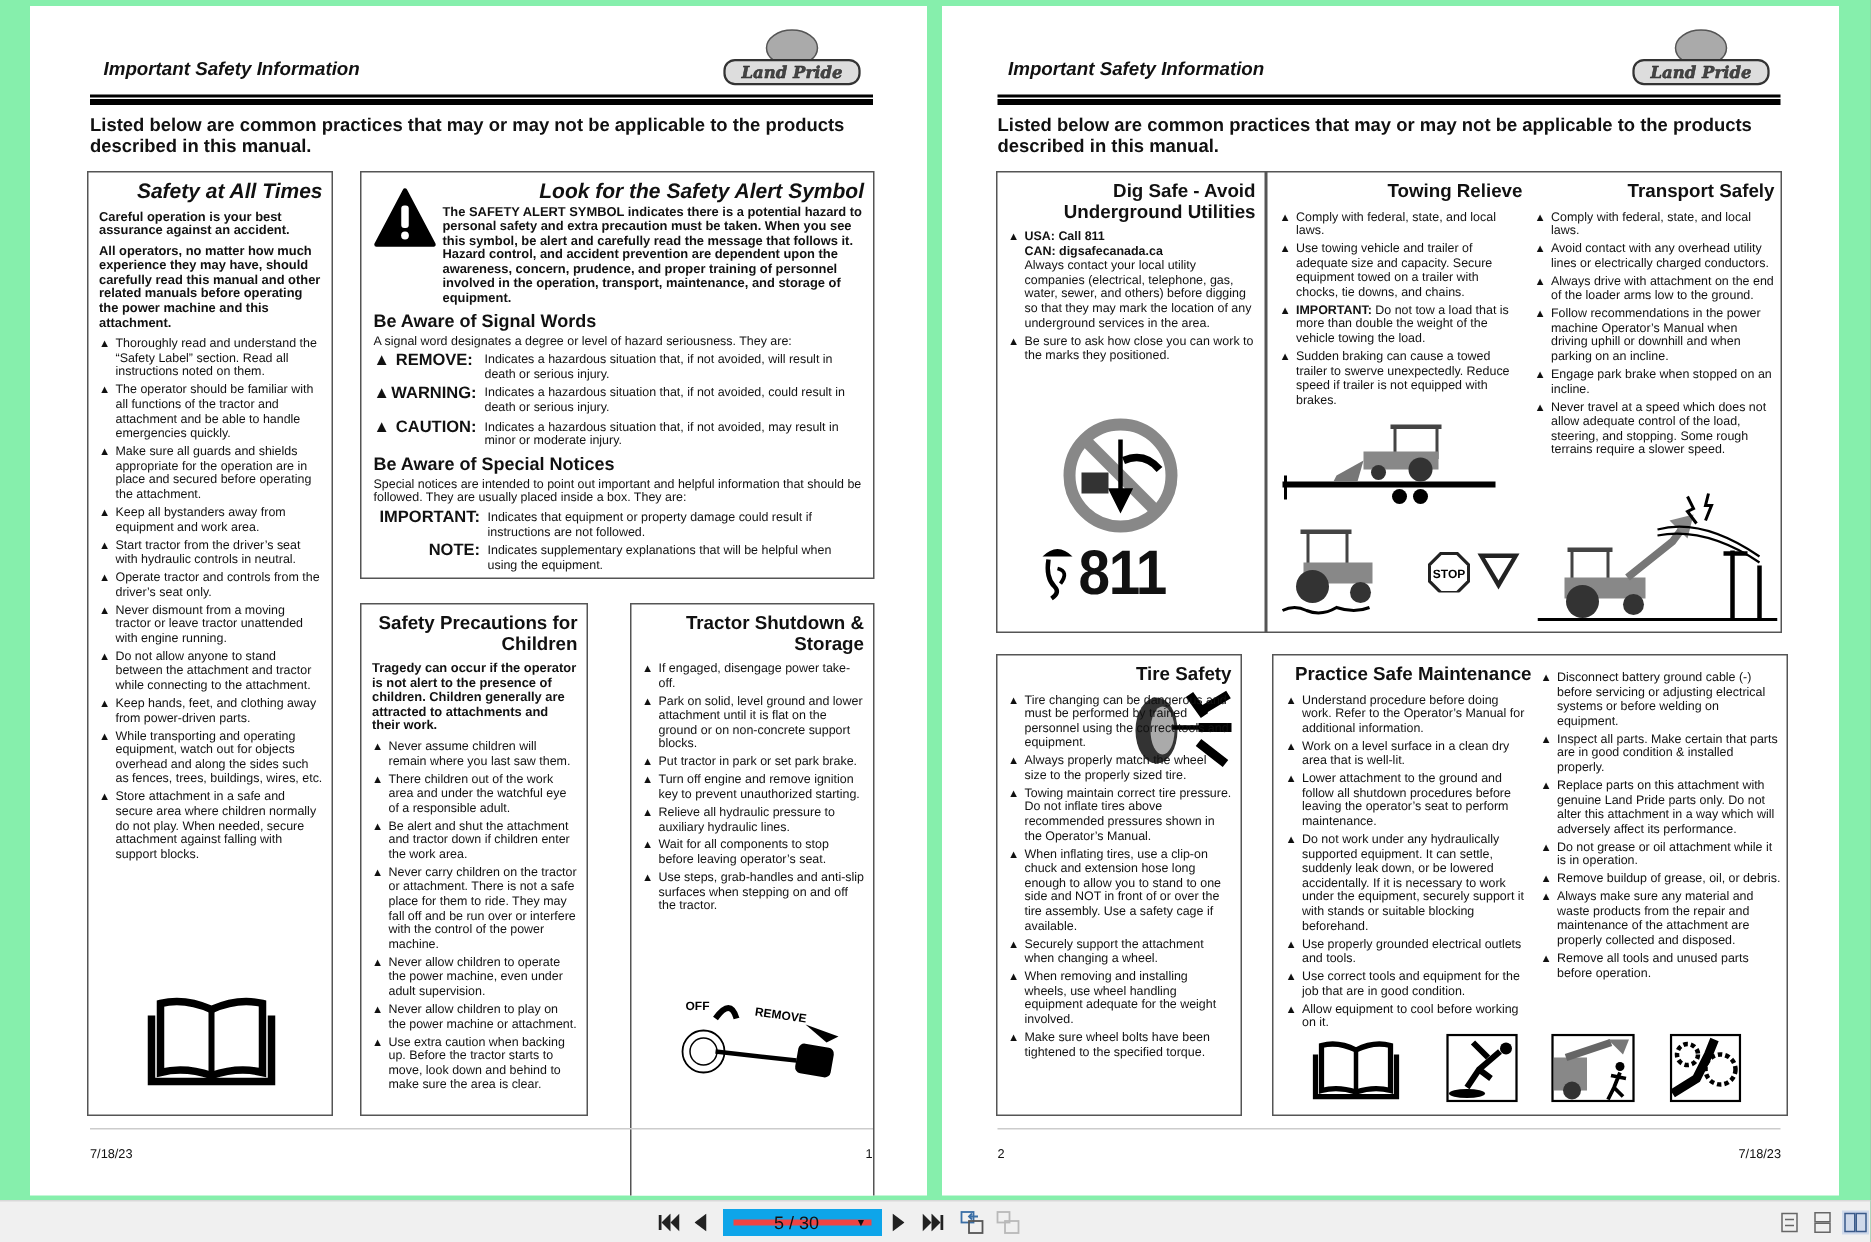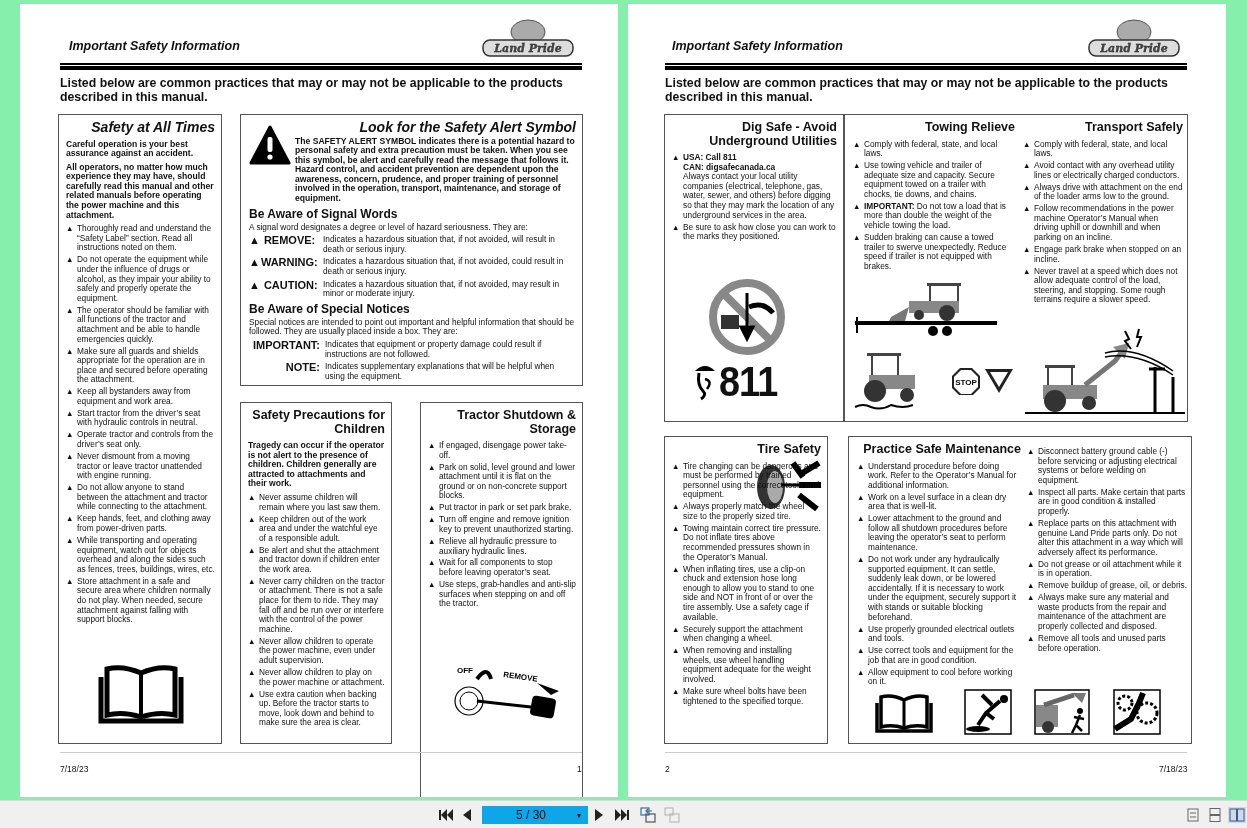--- a/index.html
+++ b/index.html
@@ -25,21 +25,21 @@
   .sig-row { display:flex; font-size:8.3px; line-height:9.6px; margin-bottom:3px; }
   .sig-word { width:74px; font-weight:bold; font-size:11px; line-height:11px; white-space:nowrap; display:flex; align-items:flex-start; }
   .sig-word.r { justify-content:flex-end; padding-right:5px; box-sizing:border-box; width:76px; }
   .sig-text { flex:1; }
   .subh { font-weight:bold; font-size:12px; margin:3px 0 2px 0; }
   .small { font-size:8.3px; line-height:9.6px; }
   .footer-rule { position:absolute; top:748px; height:1px; background:#ccc; }
   .foot { position:absolute; top:760px; font-size:8.5px; }
   .toolbar { position:absolute; left:0; top:800px; width:1247px; height:28px; background:#f0f0f0; border-top:1px solid #d8d8d8; }
   .tb-btn { position:absolute; top:6px; height:16px; display:flex; align-items:center; justify-content:center; font-size:13px; color:#222; cursor:pointer; }
-  .page-box { position:absolute; left:482px; top:5px; width:106px; height:18px; border:2px solid #0ea5e9; background:#0ea5e9; box-sizing:border-box; font-size:12px; display:flex; align-items:center; }
+  .page-box { position:absolute; left:482px; top:5px; width:106px; height:18px; border:7px solid #0ea5e9; background:#ef4444; box-sizing:border-box; font-size:12px; display:flex; align-items:center; }
   .page-box span.v { flex:1; text-align:center; padding-left:6px; }
   .page-box span.c { width:14px; font-size:7px; text-align:center; }
 </style>
 </head>
 <body>
 
 <div class="viewer">
 
   <div class="page left">
     <div class="pg-header">Important Safety Information</div>
@@ -51,21 +51,20 @@
     <div class="rule1" style="left:40px;width:522px"></div>
     <div class="rule2" style="left:40px;width:522px"></div>
     <div class="intro" style="left:40px;width:520px">Listed below are common practices that may or may not be applicable to the products described in this manual.</div>
 
     <div class="box" style="left:38px;top:110px;width:164px;height:630px">
       <h2 class="it">Safety at All Times</h2>
       <p class="lead">Careful operation is your best assurance against an accident.</p>
       <p class="lead">All operators, no matter how much experience they may have, should carefully read this manual and other related manuals before operating the power machine and this attachment.</p>
       <ul class="tri">
         <li>Thoroughly read and understand the “Safety Label” section. Read all instructions noted on them.</li>
-        <li>Do not operate the equipment while under the influence of drugs or alcohol, as they impair your ability to safely and properly operate the equipment.</li>
         <li>The operator should be familiar with all functions of the tractor and attachment and be able to handle emergencies quickly.</li>
         <li>Make sure all guards and shields appropriate for the operation are in place and secured before operating the attachment.</li>
         <li>Keep all bystanders away from equipment and work area.</li>
         <li>Start tractor from the driver’s seat with hydraulic controls in neutral.</li>
         <li>Operate tractor and controls from the driver’s seat only.</li>
         <li>Never dismount from a moving tractor or leave tractor unattended with engine running.</li>
         <li>Do not allow anyone to stand between the attachment and tractor while connecting to the attachment.</li>
         <li>Keep hands, feet, and clothing away from power-driven parts.</li>
         <li>While transporting and operating equipment, watch out for objects overhead and along the sides such as fences, trees, buildings, wires, etc.</li>
         <li>Store attachment in a safe and secure area where children normally do not play. When needed, secure attachment against falling with support blocks.</li>
@@ -120,21 +119,21 @@
         <div class="sig-word r">NOTE:</div>
         <div class="sig-text">Indicates supplementary explanations that will be helpful when using the equipment.</div>
       </div>
     </div>
 
     <div class="box" style="left:220px;top:398px;width:152px;height:342px">
       <h2>Safety Precautions for Children</h2>
       <p class="lead">Tragedy can occur if the operator is not alert to the presence of children. Children generally are attracted to attachments and their work.</p>
       <ul class="tri">
         <li>Never assume children will remain where you last saw them.</li>
-        <li>Keep children out of the work area and under the watchful eye of a responsible adult.</li>
+        <li>There children out of the work area and under the watchful eye of a responsible adult.</li>
         <li>Be alert and shut the attachment and tractor down if children enter the work area.</li>
         <li>Never carry children on the tractor or attachment. There is not a safe place for them to ride. They may fall off and be run over or interfere with the control of the power machine.</li>
         <li>Never allow children to operate the power machine, even under adult supervision.</li>
         <li>Never allow children to play on the power machine or attachment.</li>
         <li>Use extra caution when backing up. Before the tractor starts to move, look down and behind to make sure the area is clear.</li>
       </ul>
     </div>
 
     <div class="box" style="left:400px;top:398px;width:163px;height:434px">
       <h2>Tractor Shutdown &amp; Storage</h2>

